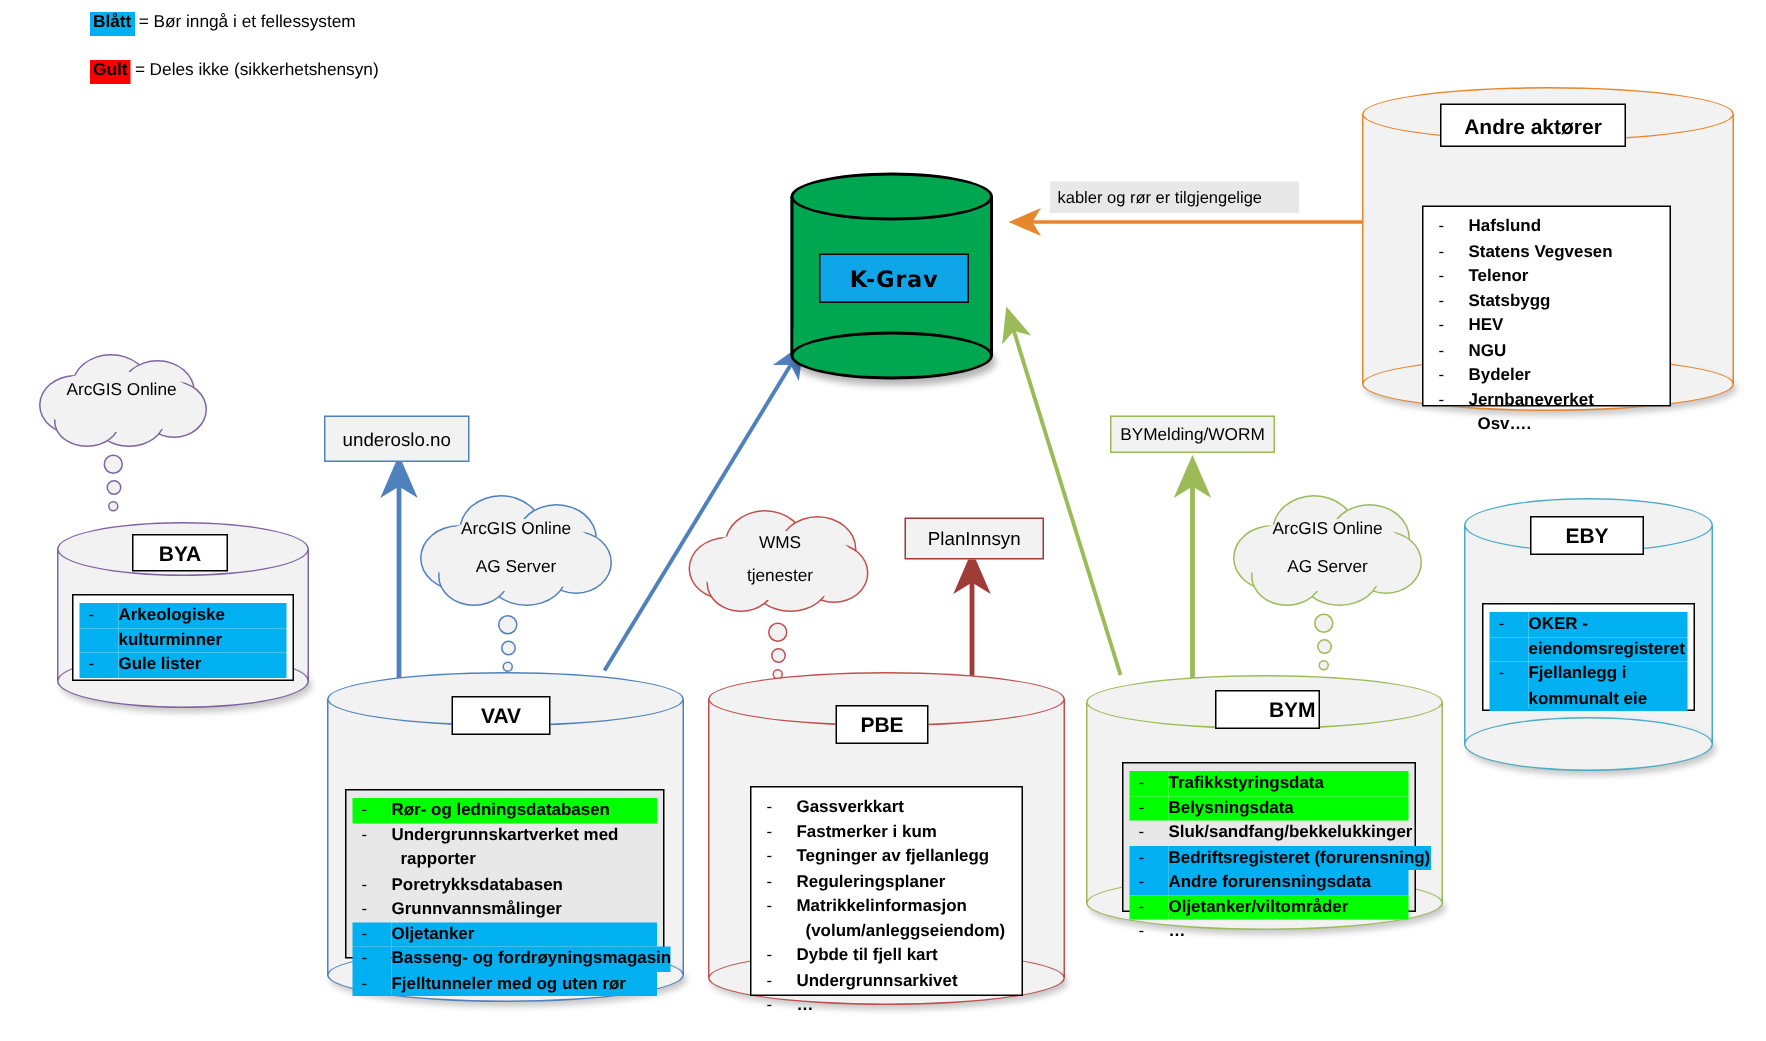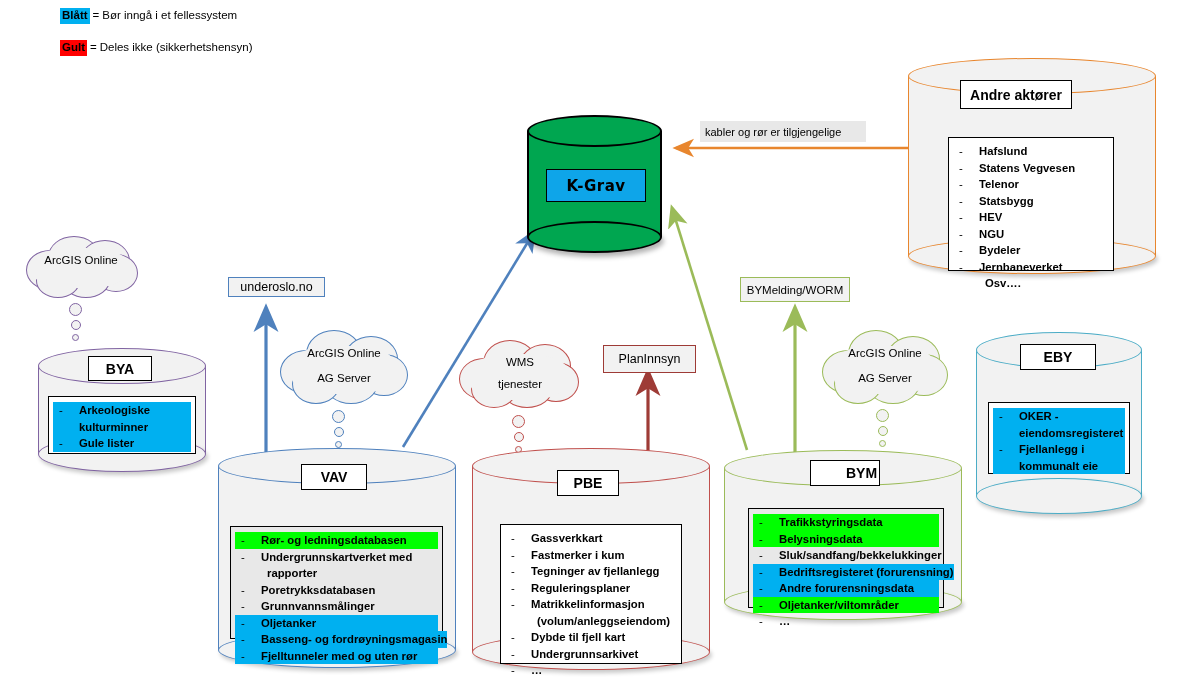--- a/index.html
+++ b/index.html
@@ -123,21 +123,21 @@
     <div class="ktop"></div>
     <div class="kbotmask"></div>
     <div class="kbot"></div>
     <div class="klabel">K-Grav</div>
   </div>
 
   <div class="tagbox" style="left:700px;top:121px;width:166px;height:21px;border:none;background:#E8E8E8;justify-content:flex-start;padding-left:5px;font-size:11px;">
     <span>kabler og rør er tilgjengelige</span>
   </div>
 
-  <div class="tagbox" style="left:228px;top:277px;width:97px;height:20px;border:1.4px solid #4F81BD;align-items:center;">
+  <div class="tagbox" style="left:216px;top:277px;width:97px;height:31px;border:1.4px solid #4F81BD;align-items:center;">
     <span>underoslo.no</span>
   </div>
 
   <div class="tagbox" style="left:603px;top:345px;width:93px;height:28px;border:1.6px solid #9E3B36;">
     <span>PlanInnsyn</span>
   </div>
 
   <div class="tagbox" style="left:740px;top:277px;width:110px;height:25px;border:1.3px solid #9BBB59;font-size:11.5px;">
     <span>BYMelding/WORM</span>
   </div>
@@ -400,21 +400,21 @@
         </li>
     </ul>
   </div>
 
   <div class="cyl" style="left:908px;top:58px;width:248px;height:216px;--c:#E8862E;">
     <div class="body"></div>
     <div class="top"></div>
     <div class="botmask"></div>
     <div class="bot"></div>
   </div>
-  <div class="cyl-label" style="left:960px;top:80px;width:112px;height:29px;">
+  <div class="cyl-label" style="left:960px;top:69px;width:124px;height:29px;">
     <span>Andre aktører</span>
   </div>
   <div class="listbox" style="left:948px;top:137px;width:166px;height:134px;">
     <ul>
       <li>
           <span class="dash">-</span>
           <span class="txt">Hafslund</span>
         </li>
       <li>
           <span class="dash">-</span>

